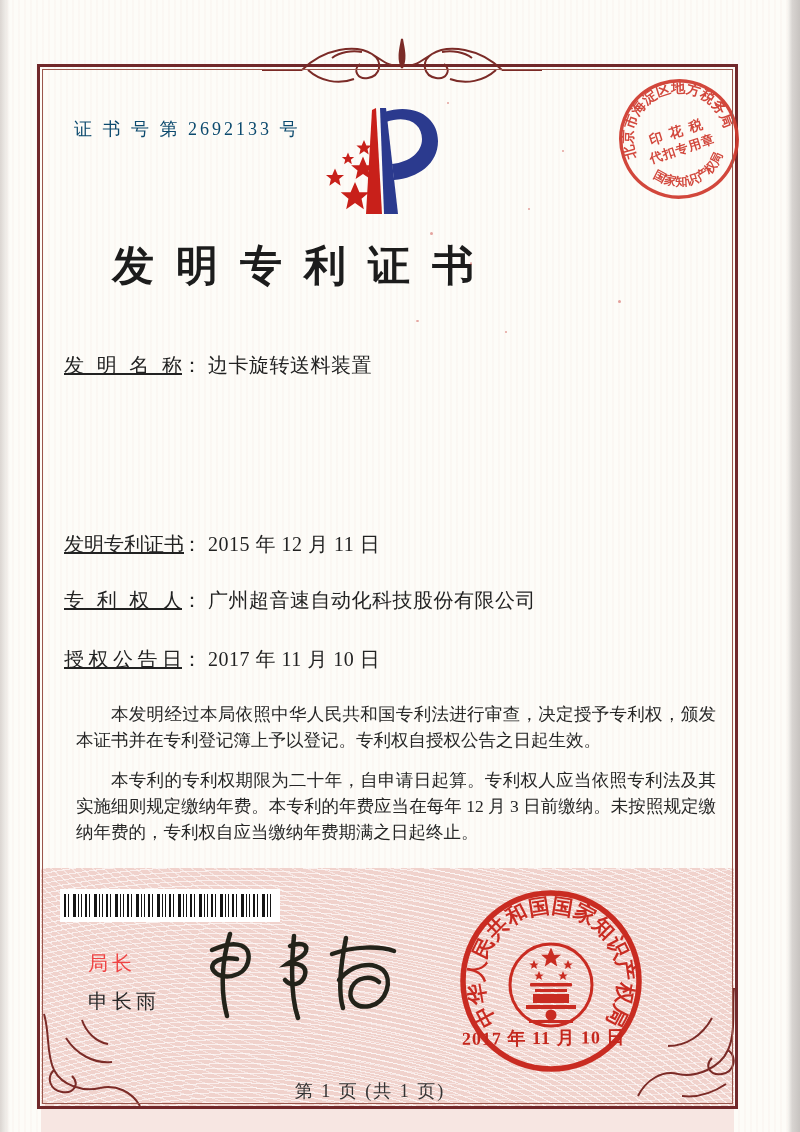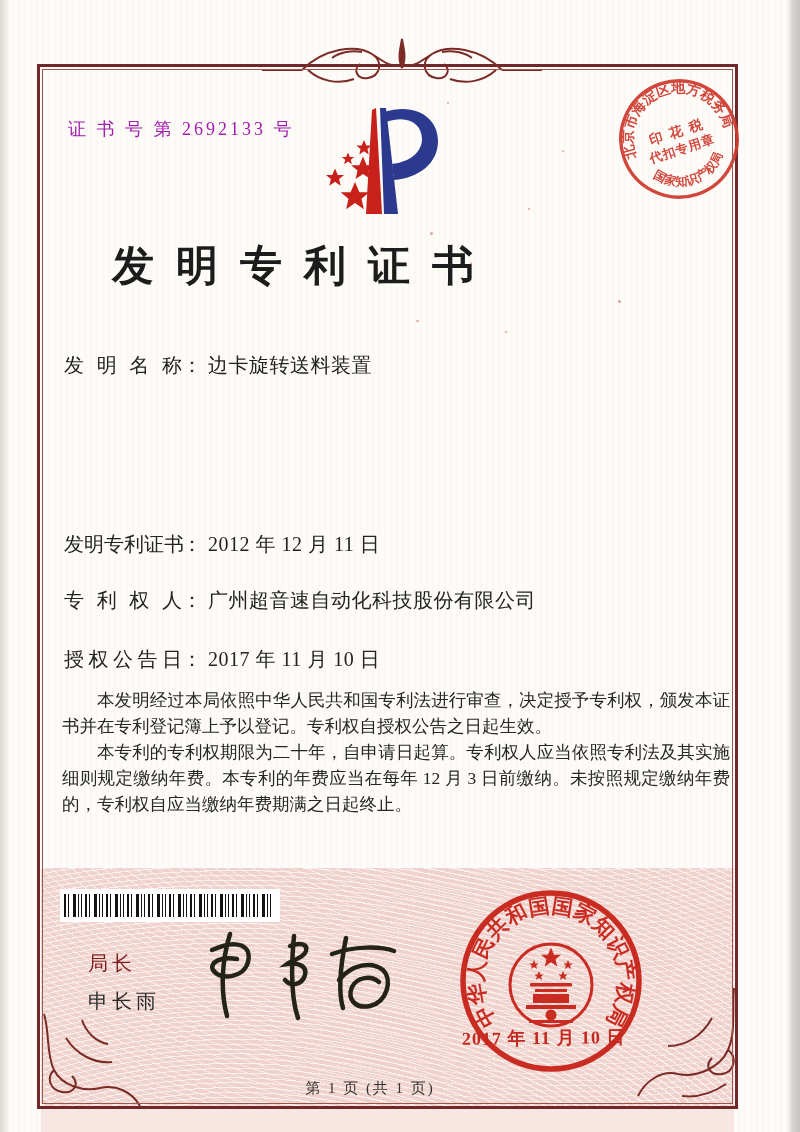--- a/index.html
+++ b/index.html
@@ -16,45 +16,45 @@
   .frame{position:absolute;left:37px;top:64px;width:701px;height:1045px;
     border:3px solid #71282a;box-sizing:border-box;}
   .frame::after{content:'';position:absolute;inset:2px;border:1px solid #9a564c;}
   
   .band{position:absolute;left:41px;top:868px;width:693px;height:238px;
     background:
       repeating-radial-gradient(900px 620px at 28% 210%,rgba(255,255,255,.65) 0 1.5px,rgba(255,255,255,0) 1.5px 7px),
       repeating-radial-gradient(1100px 760px at 78% -120%,rgba(255,255,255,.45) 0 1.5px,rgba(255,255,255,0) 1.5px 8px),
       #f0d2cc;}
   .band-below{position:absolute;left:41px;top:1106px;width:693px;height:26px;background:#f7e6e2;}
-  .cert-no{position:absolute;left:68px;top:117px;font-size:18px;letter-spacing:3px;color:#a21caf;}
+  .cert-no{position:absolute;left:74px;top:117px;font-size:18px;letter-spacing:3px;color:#0c4a6e;}
   .title{position:absolute;left:90px;top:238px;width:560px;
     font-size:42px;font-weight:bold;letter-spacing:22px;text-indent:22px;color:#1c1c1c;white-space:nowrap;}
   .row{position:absolute;left:64px;font-size:20px;color:#222;white-space:nowrap;}
-  .row .lbl{display:inline-block;width:118px;text-align:justify;text-align-last:justify;vertical-align:top;}
+  .row .lbl{display:inline-block;width:118px;text-align:justify;text-align-last:justify;vertical-align:top;text-decoration:underline;}
   .row .col{display:inline-block;margin-right:6px;}
   .row .val{letter-spacing:.5px;margin-top:40px;}
   .paras{position:absolute;left:62px;top:687px;width:668px;font-size:17.5px;line-height:26px;
     text-align:justify;color:#262626;}
-  .paras p{margin:0;text-indent:2em;}
+  .paras p{margin:14px;text-indent:2em;}
   .barcode-strip{position:absolute;left:60px;top:889px;width:220px;height:33px;background:#fff;}
   .barcode{position:absolute;left:4px;top:5px;width:210px;height:23px;
     background:repeating-linear-gradient(90deg,#141414 0 2px,#fff 2px 4px,#141414 4px 5px,#fff 5px 9px,
       #141414 9px 12px,#fff 12px 14px,#141414 14px 15px,#fff 15px 17px,#141414 17px 18px,#fff 18px 21px);}
-  .sig-role{position:absolute;left:88px;top:950px;font-size:20px;letter-spacing:4px;color:#7f1d1d;
+  .sig-role{position:absolute;left:88px;top:950px;font-size:20px;letter-spacing:4px;color:#ef4444;
     font-family:"Liberation Sans",sans-serif;}
   .sig-name{position:absolute;left:88px;top:988px;font-size:20px;letter-spacing:4px;color:#2a2a2a;
     font-family:"Liberation Sans",sans-serif;}
   .signature{position:absolute;left:192px;top:918px;width:212px;height:112px;}
   .logo{position:absolute;left:318px;top:96px;width:164px;height:130px;}
   .seal-small{position:absolute;left:616px;top:76px;width:126px;height:126px;opacity:.93;}
   .seal-big{position:absolute;left:456px;top:886px;width:190px;height:190px;opacity:.96;}
   .seal-date{position:absolute;left:462px;top:1026px;font-size:18px;font-weight:bold;color:#c4271d;
     letter-spacing:1px;transform:rotate(-.6deg);white-space:nowrap;}
-  .footer{position:absolute;left:200px;top:1079px;width:340px;text-align:center;font-size:15px;
+  .footer{position:absolute;left:200px;top:1079px;width:340px;text-align:center;font-size:18px;
     letter-spacing:2px;color:#333;}
   .orn{position:absolute;stroke:#7b2b27;fill:none;stroke-width:2;}
   .speck{position:absolute;border-radius:50%;background:rgba(198,56,48,.45);}
   svg text{font-family:"Liberation Serif",serif;font-weight:bold;}
 </style>
 </head>
 <body>
 
 <div class="page">
 
@@ -123,21 +123,21 @@
   <div class="speck" style="left:416px;top:320px;width:3px;height:2px"></div>
   <div class="speck" style="left:505px;top:331px;width:2px;height:2px"></div>
   <div class="speck" style="left:562px;top:150px;width:2px;height:2px"></div>
   <div class="speck" style="left:618px;top:300px;width:3px;height:3px"></div>
   <div class="speck" style="left:447px;top:102px;width:2px;height:2px"></div>
 
   <div class="row" style="top:352px">
     <span class="lbl">发明名称</span><span class="col">：</span><span class="val">边卡旋转送料装置</span>
   </div>
   <div class="row" style="top:531px">
-    <span class="lbl">发明专利证书</span><span class="col">：</span><span class="val">2012 年 12 月 11 日</span>
+    <span class="lbl">发明专利证书</span><span class="col">：</span><span class="val">2015 年 12 月 11 日</span>
   </div>
   <div class="row" style="top:587px">
     <span class="lbl">专利权人</span><span class="col">：</span><span class="val">广州超音速自动化科技股份有限公司</span>
   </div>
   <div class="row" style="top:646px">
     <span class="lbl">授权公告日</span><span class="col">：</span><span class="val">2017 年 11 月 10 日</span>
   </div>
 
   <div class="paras">
     <p>本发明经过本局依照中华人民共和国专利法进行审查，决定授予专利权，颁发本证书并在专利登记簿上予以登记。专利权自授权公告之日起生效。</p>

